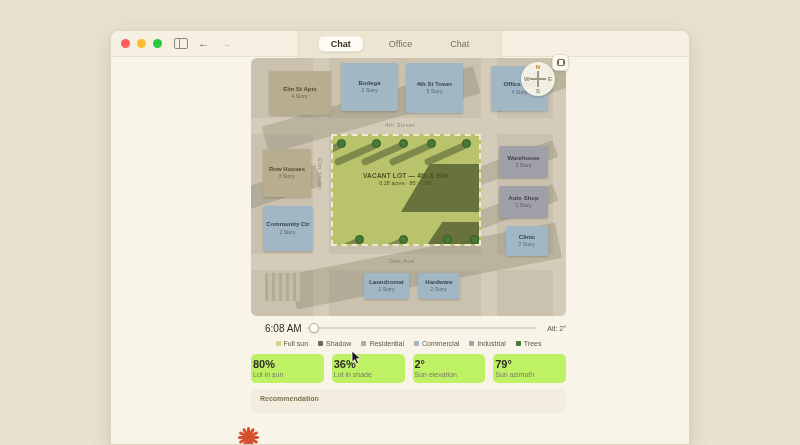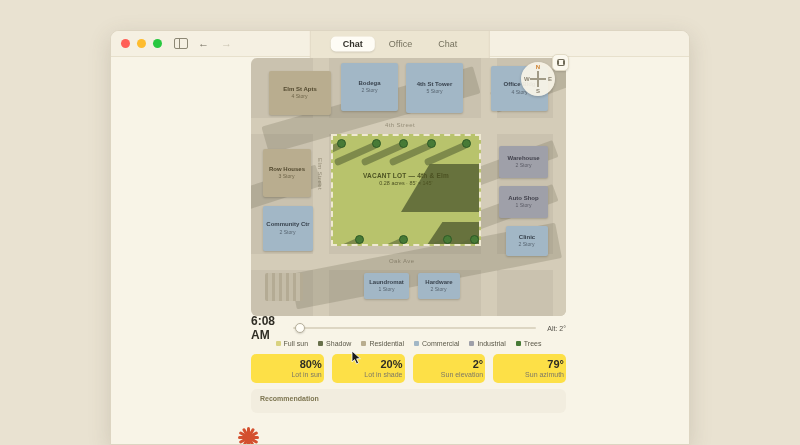--- a/index.html
+++ b/index.html
@@ -13,21 +13,21 @@
   .titlebar { position:relative; height:26px; background:#f5f0e2; border-bottom:1px solid #e7e0cc;
     display:flex; align-items:center; padding:0 10px; }
   .lights { display:flex; gap:7px; margin-right:12px; }
   .light { width:9px; height:9px; border-radius:50%; }
   .light.r { background:#ff5f57; } .light.y { background:#febc2e; } .light.g { background:#28c840; }
   .tb-icon { width:14px; height:11px; border:1.2px solid #8d8875; border-radius:2px; margin-right:10px; position:relative; }
   .tb-icon::after { content:""; position:absolute; left:4px; top:0; bottom:0; width:1.2px; background:#8d8875; }
   .nav-arrow { font-size:11px; color:#6d695a; margin-right:12px; line-height:1; }
   .nav-arrow.fwd { color:#c9c3b0; }
   .tabgroup { position:absolute; left:50%; top:50%; transform:translate(-50%,-50%);
-    display:flex; gap:2px; background:#ece5d1; border:1px solid #e2dac4; border-radius:7px; padding:20px; }
+    display:flex; gap:14px; background:#ece5d1; border:1px solid #e2dac4; border-radius:7px; padding:20px; }
   .tab { font-size:9px; color:#75715e; padding:2.5px 12px; border-radius:5px; }
   .tab.active { background:#fefcf5; color:#33312a; font-weight:700; box-shadow:0 1px 2px rgba(0,0,0,.12); }
 
   
   .column { position:absolute; left:140px; top:27px; width:315px; }
 
   
   .map { position:relative; width:315px; height:258px; border-radius:6px; background:#cac2af; overflow:hidden; }
   .street { position:absolute; background:#d4ccb8; z-index:1; }
   .street-label { position:absolute; z-index:2; font-size:6px; color:#948c77; letter-spacing:.4px; white-space:nowrap; }
@@ -60,32 +60,32 @@
   .compass .bar-h, .compass .bar-v { position:absolute; background:#a09a86; }
   .compass .bar-h { left:9px; right:9px; top:50%; height:1.2px; margin-top:-0.6px; }
   .compass .bar-v { top:9px; bottom:9px; left:50%; width:1.2px; margin-left:-0.6px; }
   .expand-btn { position:absolute; right:-3px; top:-4px; width:17px; height:17px; background:#fbf8ee;
     border:1px solid #e2dbc6; border-radius:5px; z-index:10; box-shadow:0 1px 2px rgba(0,0,0,.12); }
   .expand-btn .sq1 { position:absolute; left:4px; bottom:4px; width:7px; height:7px; border:1.1px solid #6f6a58; border-radius:1.5px; background:#fbf8ee; }
   .expand-btn .sq2 { position:absolute; right:3.5px; top:3.5px; width:7px; height:7px; border:1.1px solid #6f6a58; border-radius:1.5px; }
 
   
   .slider-row { display:flex; align-items:center; margin-top:5px; height:14px; }
-  .time-label { font-size:12px; font-weight:700; color:#2f2d25; width:42px; }
+  .time-label { font-size:10px; font-weight:400; color:#2f2d25; width:42px;margin-left:14px; }
   .track-wrap { flex:1; position:relative; height:10px; }
   .track { position:absolute; left:0; right:0; top:4px; height:2px; background:#ddd6c3; border-radius:2px; }
   .knob { position:absolute; left:2px; top:0; width:10px; height:10px; border-radius:50%;
     background:#fffdf6; border:1px solid #b5ae9a; box-shadow:0 1px 2px rgba(0,0,0,.15); }
   .alt-label { font-size:7px; color:#55524a; width:30px; text-align:right; }
   .legend { display:flex; justify-content:center; gap:10px; margin-top:5px; }
   .legend-item { display:flex; align-items:center; gap:3px; }
   .swatch { width:5px; height:5px; border-radius:1px; }
   .legend-label { font-size:7px; color:#5b5849; }
   .stats { display:flex; gap:8px; margin-top:7px; }
-  .stat { flex:1; background:#fde047; border-radius:5px; padding:4px 2px 5px; text-align:right; }
+  .stat { flex:1; background:#bef264; border-radius:5px; padding:4px 2px 5px; text-align:left; }
   .stat-value { font-size:11px; font-weight:700; color:#2f2d25; }
   .stat-label { font-size:7px; color:#7d7866; margin-top:1px; }
   .reco { background:#f2eddf; border-radius:6px; margin-top:6px; padding:6px 9px 8px; }
   .reco-head { font-size:7px; font-weight:700; color:#7d7550; margin-bottom:3px; }
   .reco-text { font-size:7.5px; color:#45423a; line-height:1.5; }
 
   .cursor { position:absolute; left:100px; top:292px; z-index:20; }
   .burst { position:absolute; left:126px; top:395px; width:22px; height:22px; }
   .burst i { position:absolute; left:50%; top:50%; width:3px; height:21px; margin:-10.5px 0 0 -1.5px;
     background:#d4502f; border-radius:2px; }
@@ -261,21 +261,21 @@
           <span class="legend-label">Trees</span>
         </div>
       </div>
 
       <div class="stats">
         <div class="stat">
           <div class="stat-value">80%</div>
           <div class="stat-label">Lot in sun</div>
         </div>
         <div class="stat">
-          <div class="stat-value">20%</div>
+          <div class="stat-value">36%</div>
           <div class="stat-label">Lot in shade</div>
         </div>
         <div class="stat">
           <div class="stat-value">2°</div>
           <div class="stat-label">Sun elevation</div>
         </div>
         <div class="stat">
           <div class="stat-value">79°</div>
           <div class="stat-label">Sun azimuth</div>
         </div>

